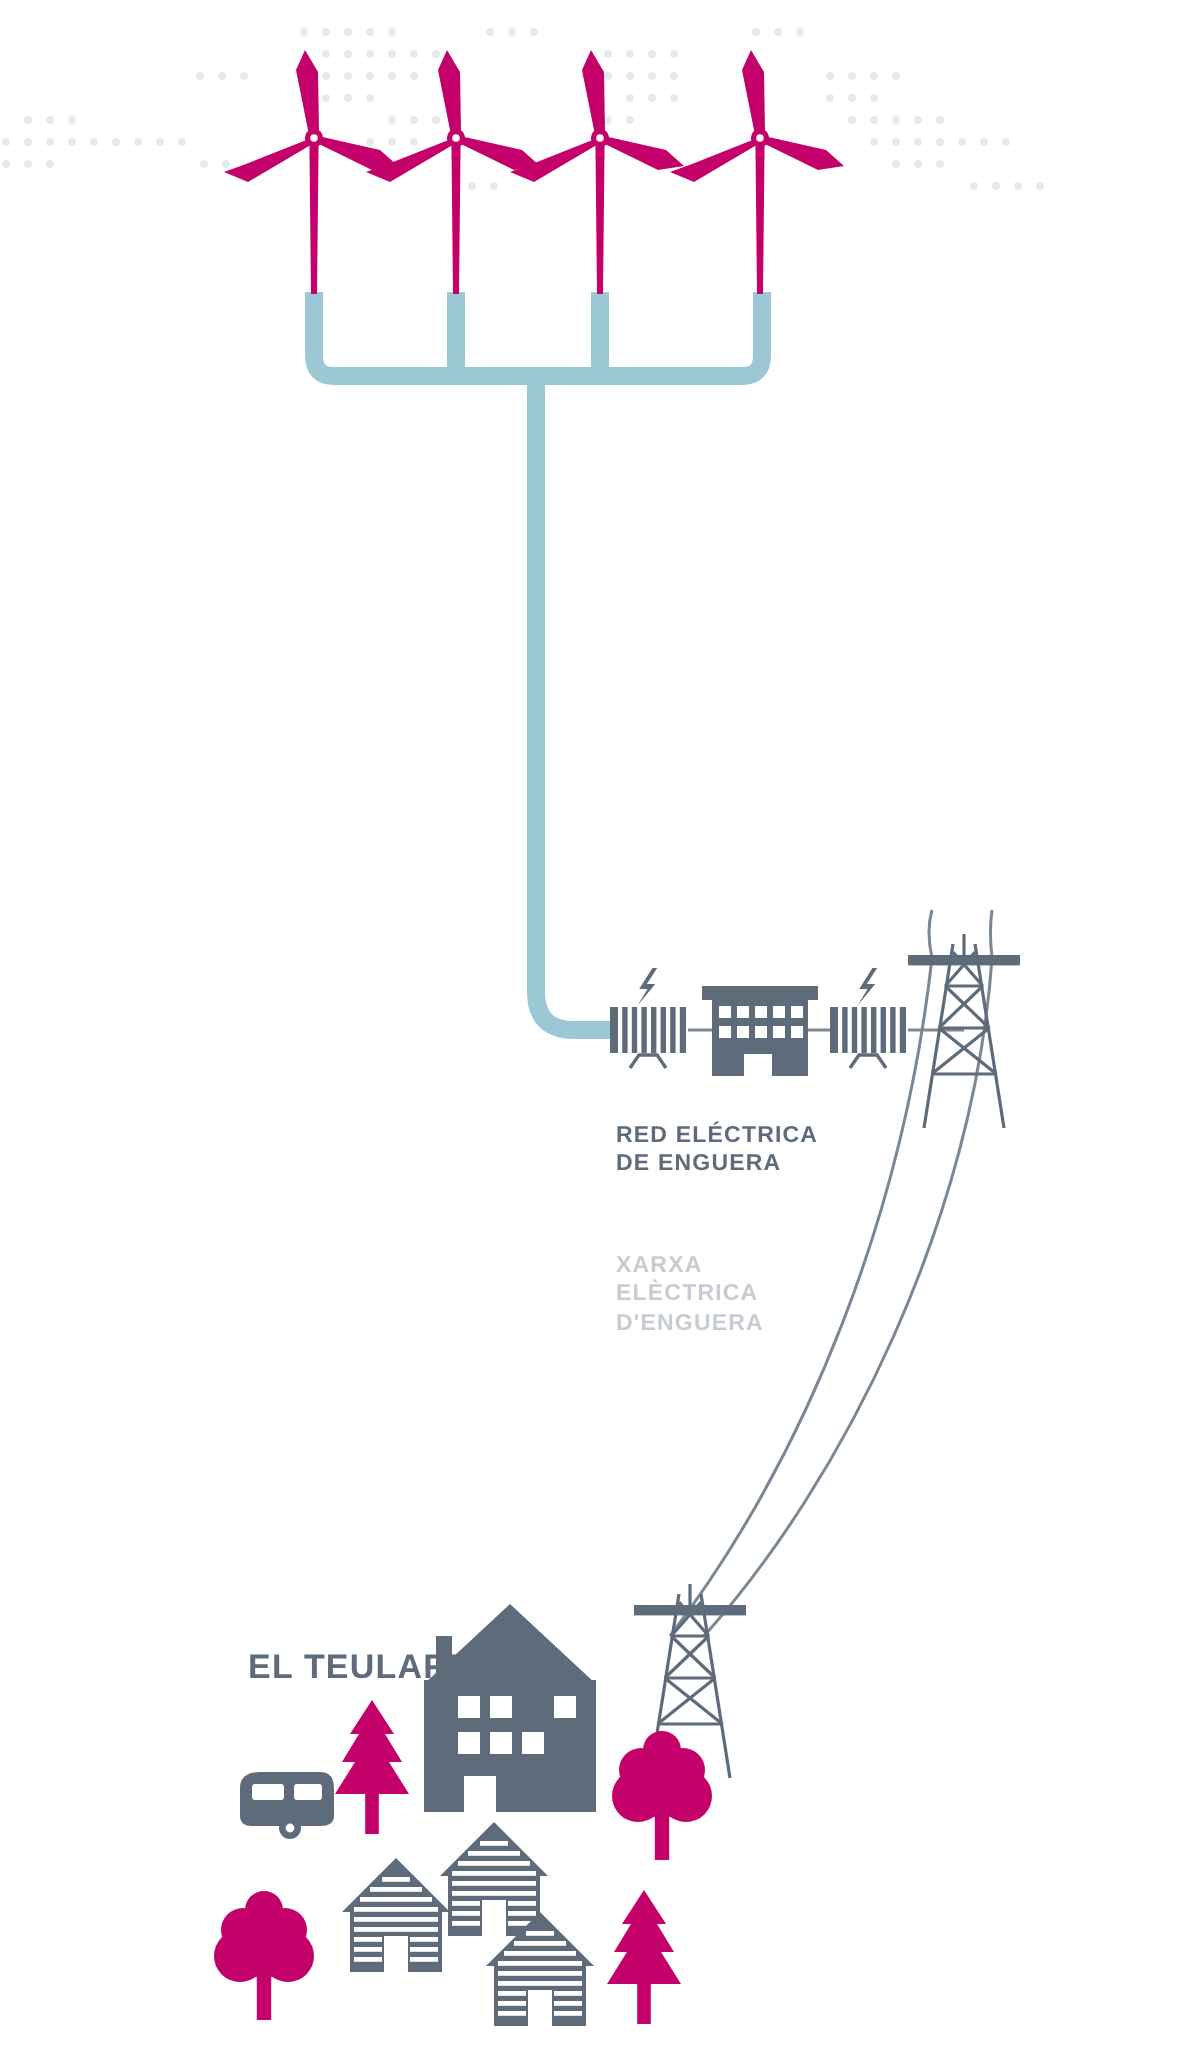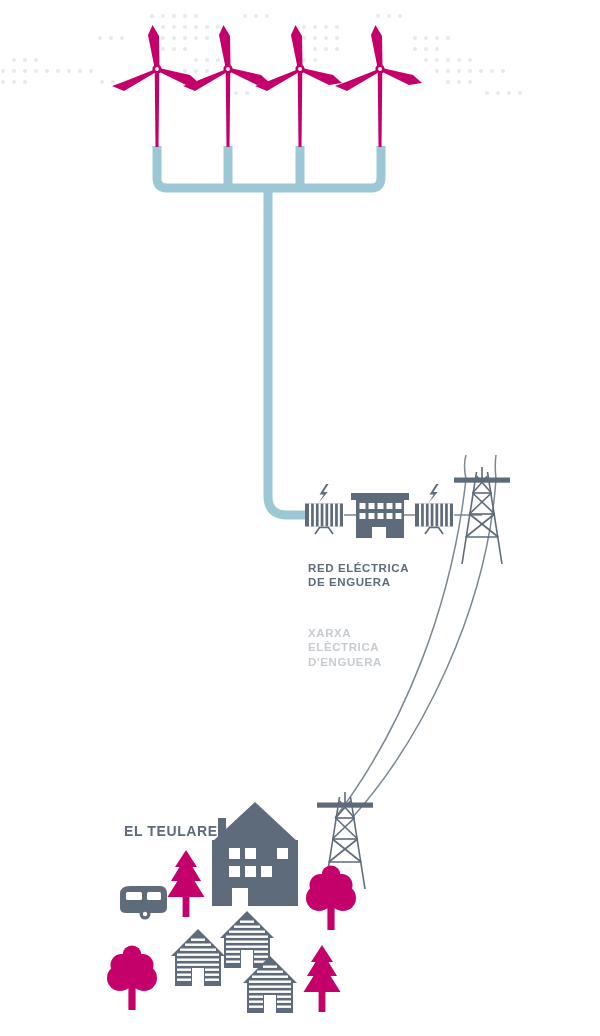--- a/index.html
+++ b/index.html
@@ -41,21 +41,21 @@
   }
   #grid-label-ca {
     left: 308px;
     top: 626px;
     font-size: 11.5px;
     color: #C6CCD2;
   }
   #village-label {
     left: 124px;
     top: 823px;
-    font-size: 14px;
+    font-size: 17px;
     color: #5E6B7A;
   }
 </style>
 </head>
 <body>
 
 <div id="stage">
 
   <svg id="scene" viewBox="0 0 600 1036" xmlns="http://www.w3.org/2000/svg">
     <defs>

